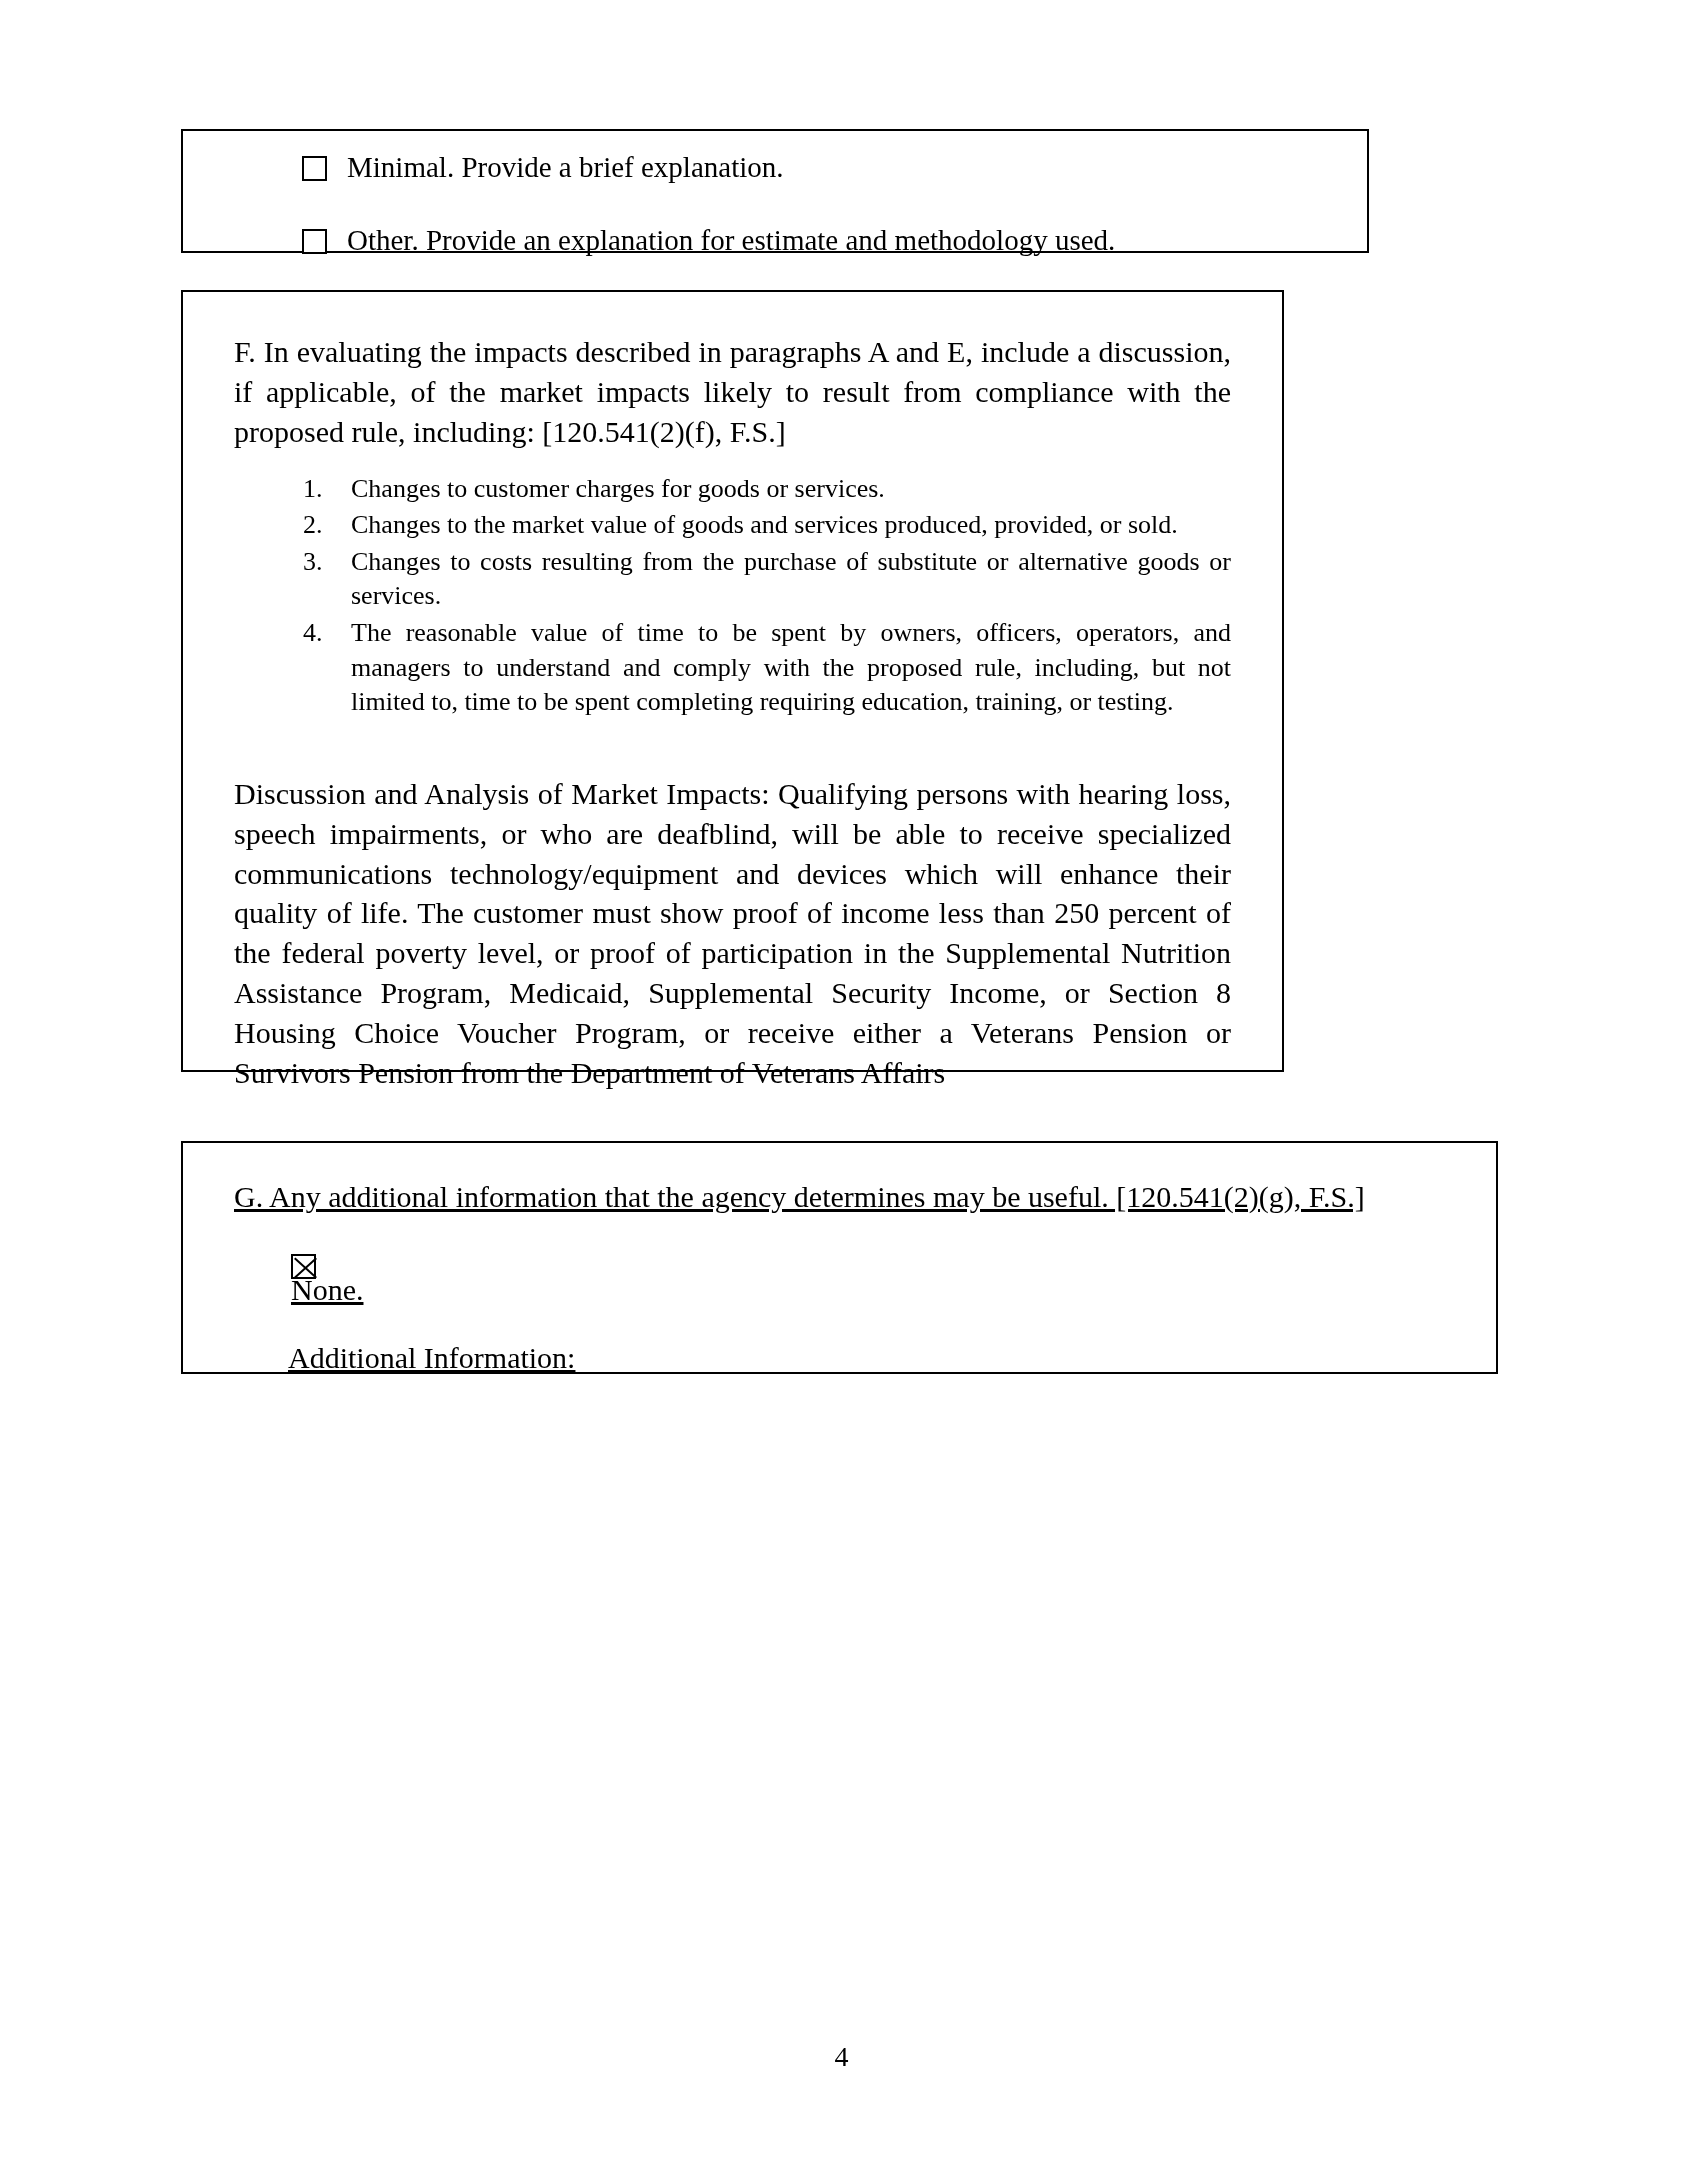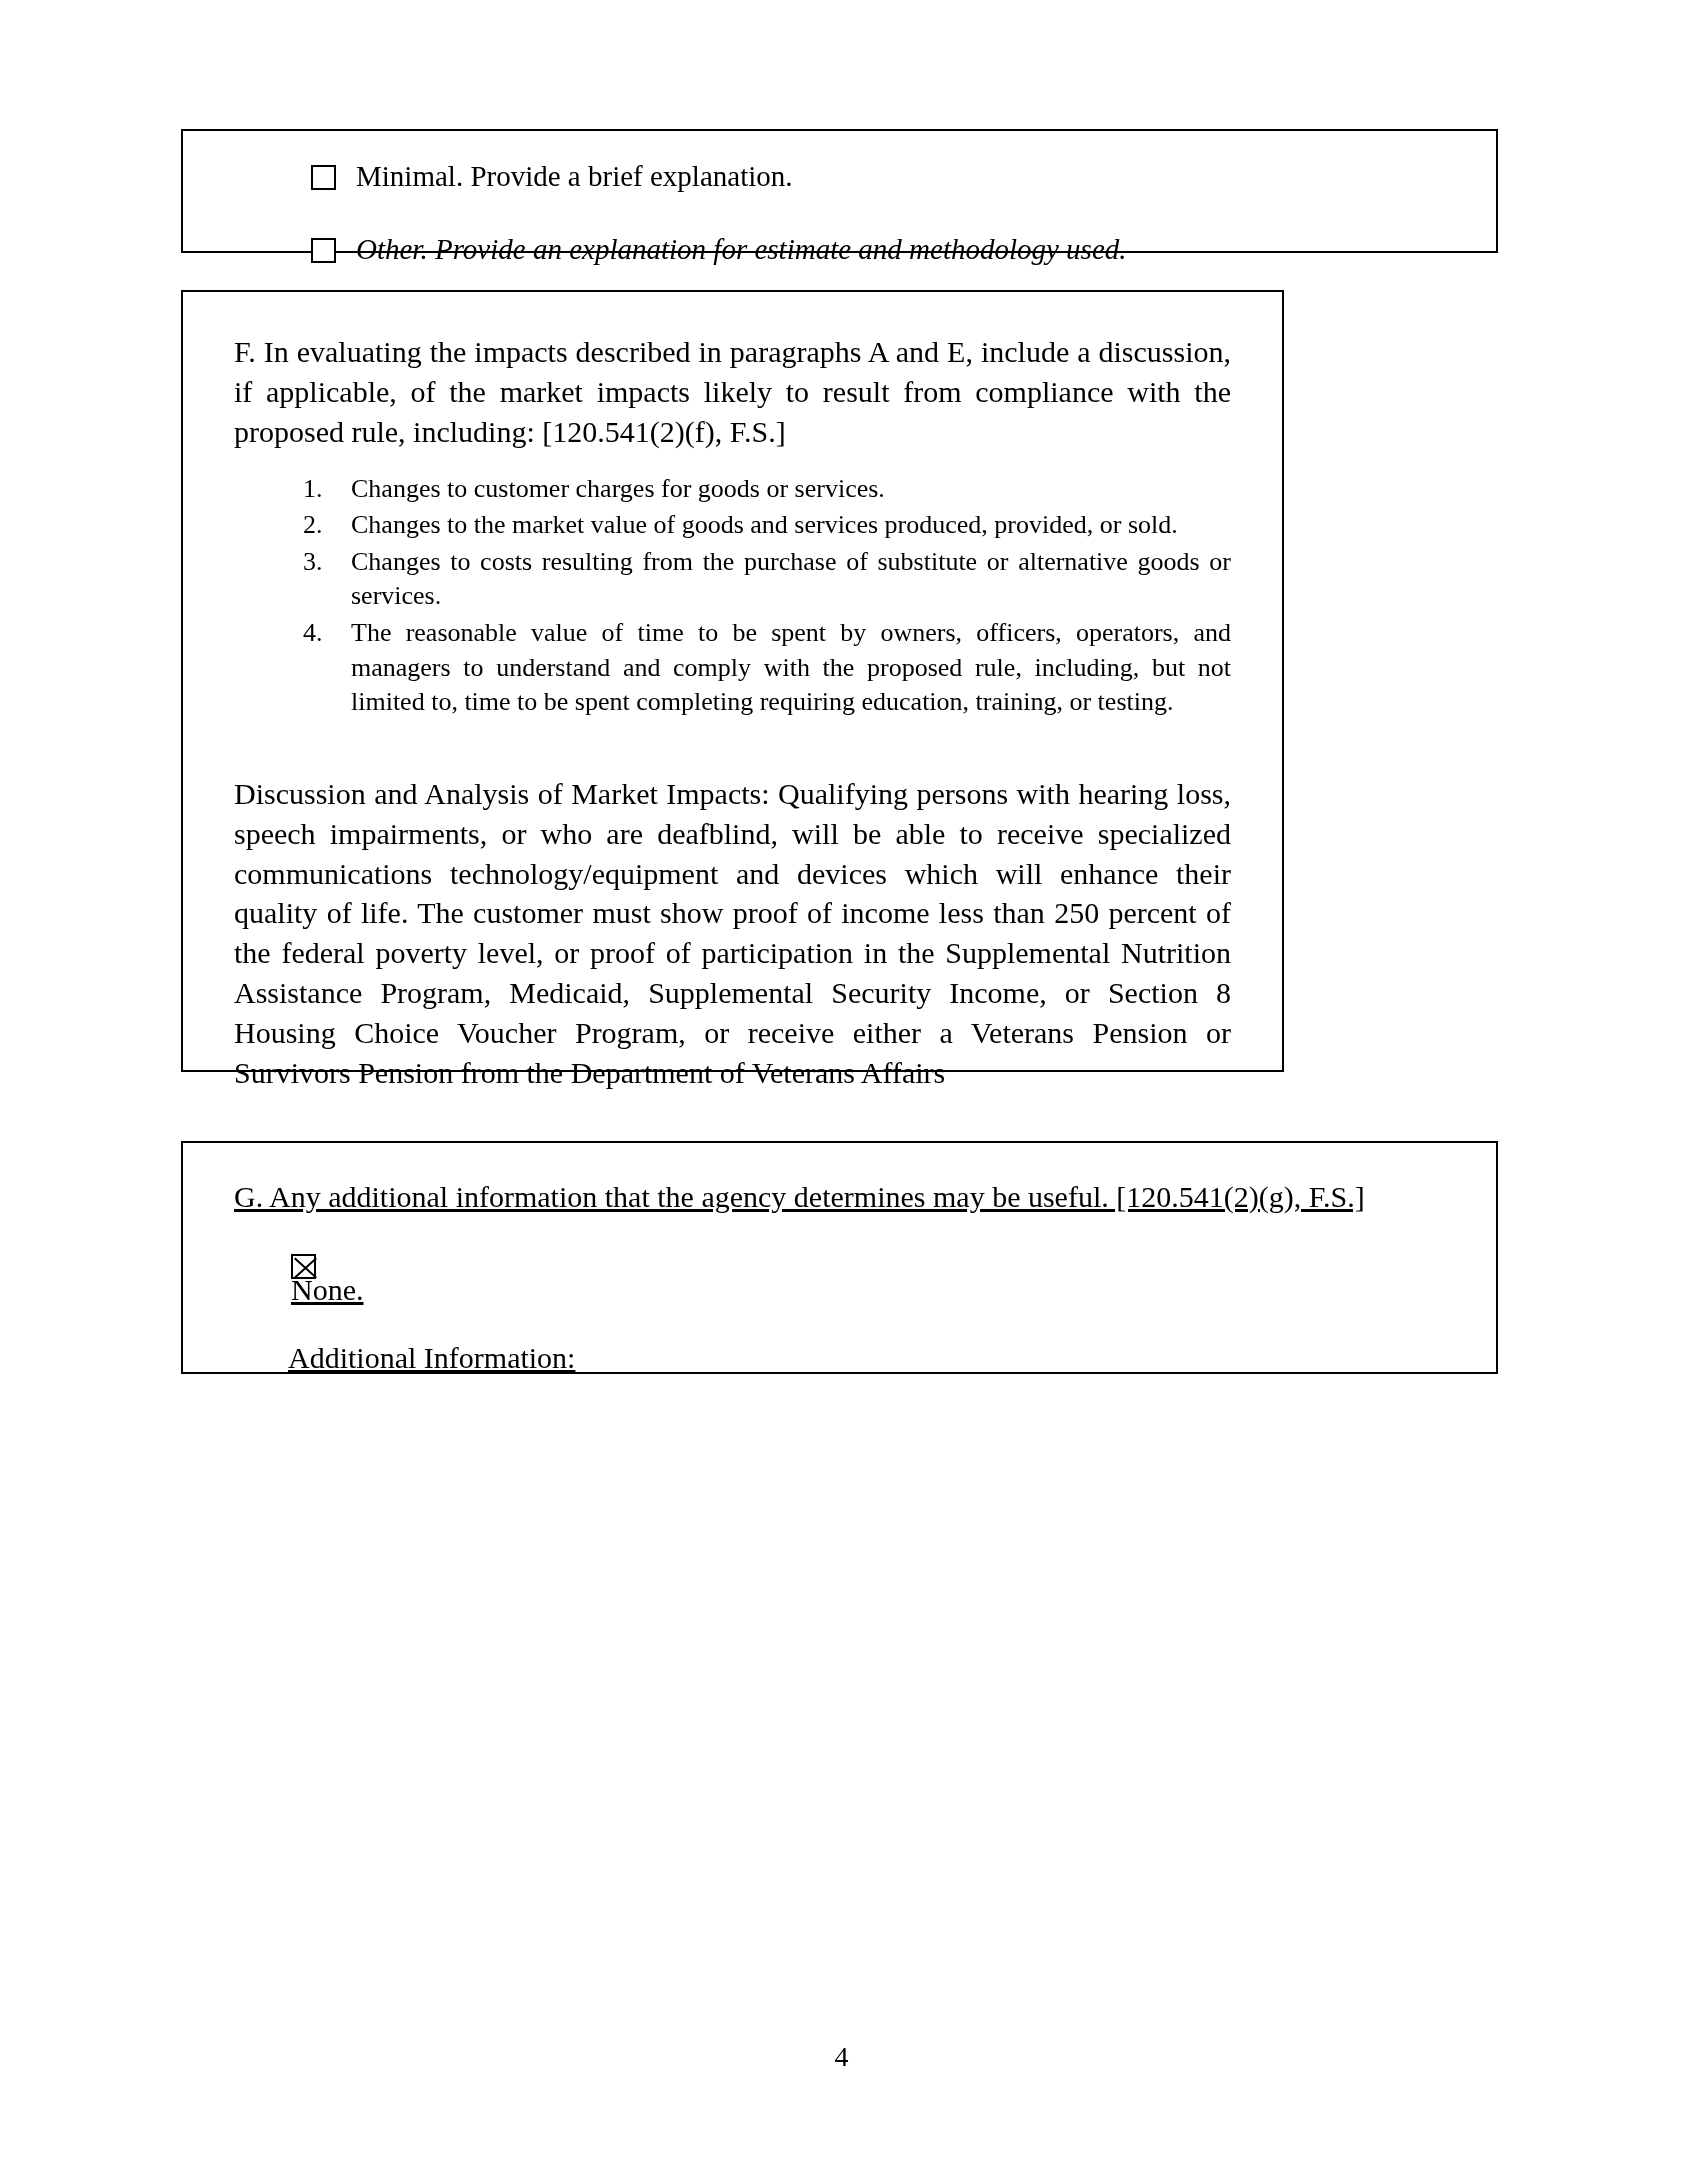--- a/index.html
+++ b/index.html
@@ -24,32 +24,32 @@
   .box {
     position: absolute;
     border: 2px solid #000;
     box-sizing: border-box;
     background: #fff;
   }
   
   #box-options {
     left: 181px;
     top: 129px;
-    width: 1317px;
+    width: 1188px;
     height: 124px;
-    padding: 9px;
+    padding: 0;
   }
   .cb-row {
     display: flex;
     align-items: flex-start;
     font-size: 29px;
     line-height: 1.2;
   }
   #opt-minimal { margin-top: 19px; margin-left: 119px; }
-  #opt-other { margin-top: 38px; margin-left: 119px; font-style: italic; }
+  #opt-other { margin-top: 38px; margin-left: 119px; }
   .checkbox {
     width: 25px;
     height: 25px;
     border: 2px solid #000;
     box-sizing: border-box;
     display: inline-block;
     margin-right: 20px;
     position: relative;
     top: 6px;
     flex: 0 0 auto;

